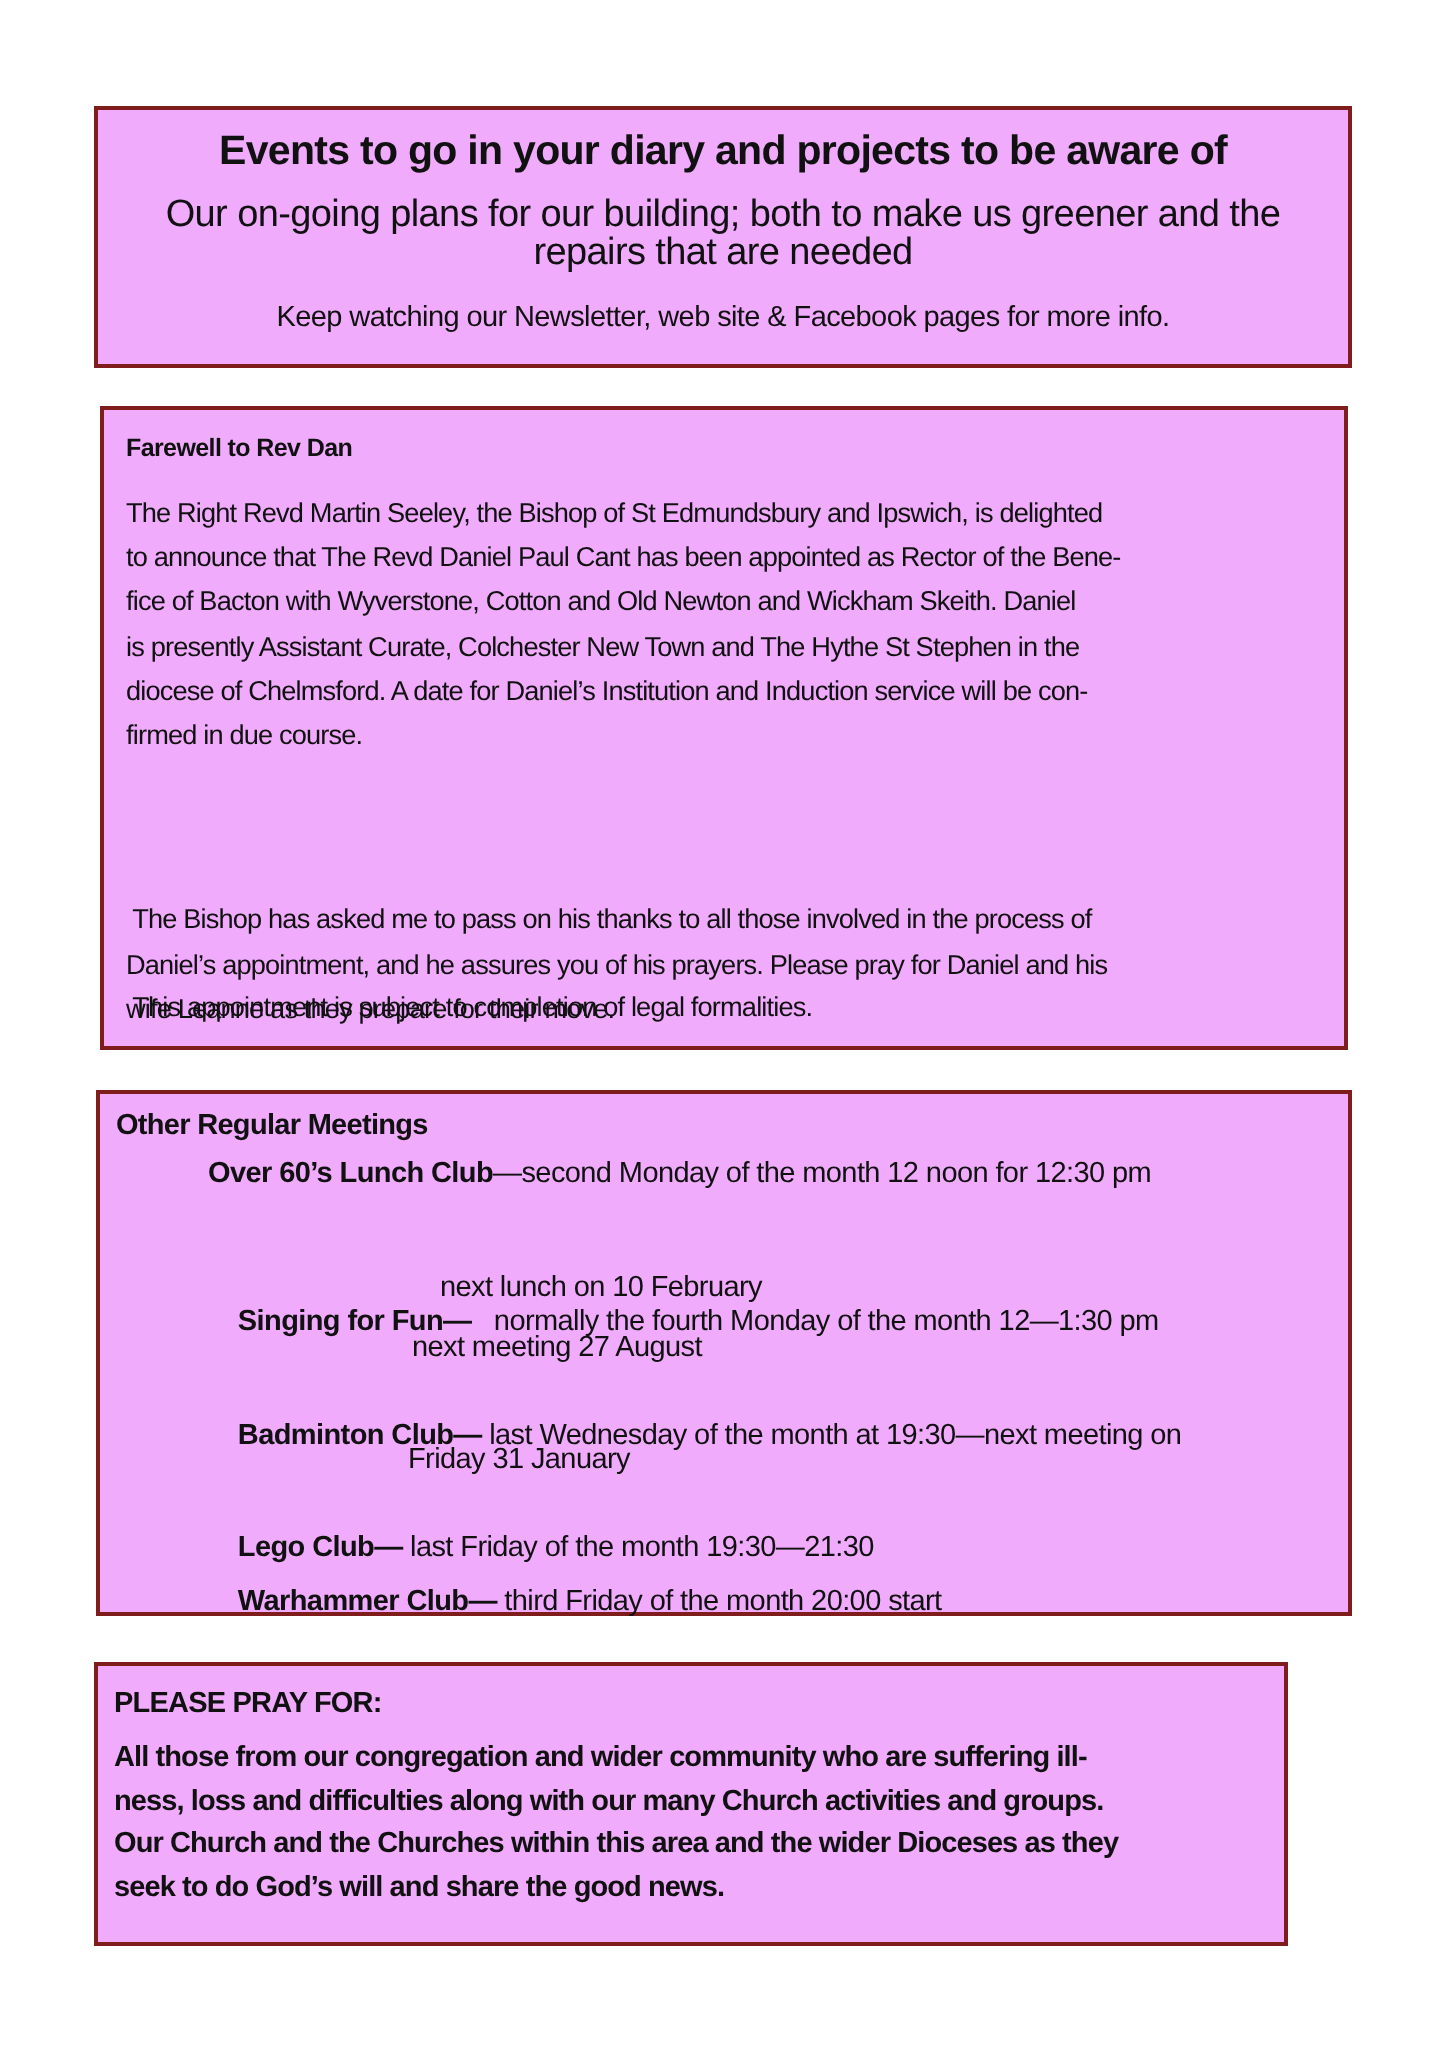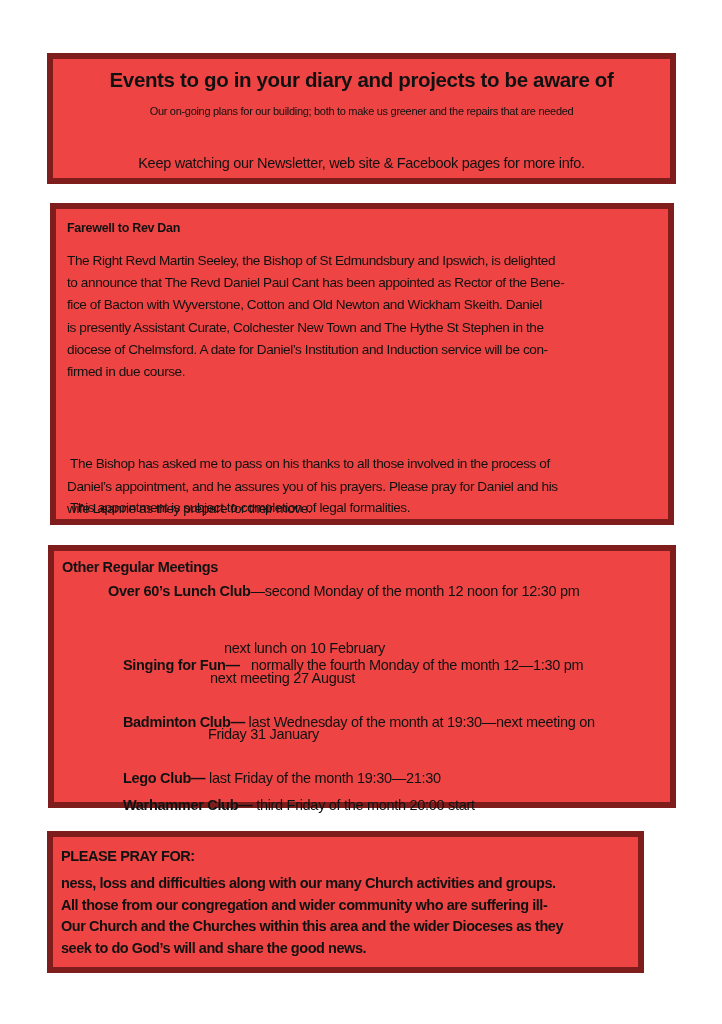--- a/index.html
+++ b/index.html
@@ -1,27 +1,27 @@
 <!DOCTYPE html>
 <html><head>
 <meta charset="utf-8">
 <style>
   html, body { margin: 0; padding: 0; }
   body {
     width: 722px; height: 1024px; background: #ffffff; position: relative;
     font-family: "Liberation Sans", sans-serif; color: #111111; overflow: hidden;
   }
   .box {
-    position: absolute; box-sizing: border-box; border: 6px solid #7f1d1d;
-    background: #ef4444;
+    position: absolute; box-sizing: border-box; border: 2px solid #7f1d1d;
+    background: #f0abfc;
   }
   
   #box-events { left: 47px; top: 53px; width: 629px; height: 131px; text-align: center; }
   #box-events .title { position: absolute; left: 0; right: 0; top: 9px; font-size: 20.5px; font-weight: bold; letter-spacing: -0.35px; white-space: nowrap; }
-  #box-events .sub { position: absolute; left: 0; right: 0; top: 43px; font-size: 11px; line-height: 19px; letter-spacing: -0.3px; padding: 0 6px; }
+  #box-events .sub { position: absolute; left: 0; right: 0; top: 43px; font-size: 19px; line-height: 19px; letter-spacing: -0.3px; padding: 0 6px; }
   #box-events .keep { position: absolute; left: 0; right: 0; top: 96px; font-size: 14.5px; letter-spacing: -0.3px; white-space: nowrap; }
 
   
   #box-farewell { left: 50px; top: 203px; width: 624px; height: 322px; }
   #box-farewell .heading { position: absolute; left: 11px; top: 12px; font-size: 12.5px; font-weight: bold; letter-spacing: -0.3px; }
   #box-farewell .para { position: absolute; left: 11px; right: 8px; font-size: 13.6px; line-height: 22.2px; letter-spacing: -0.42px; }
   #box-farewell .p1 { top: 41px; }
   #box-farewell .p2 { top: 200px; }
   #box-farewell .p3 { top: 288px; }
   .line { display: block; white-space: nowrap; }
@@ -86,18 +86,18 @@
   </div>
 
   <div class="mrow" style="top:230px; white-space:pre;">
     <span class="name">Warhammer Club—</span><span style="white-space:pre;"> third Friday of the month 20:00 start</span>
   </div>
 </div>
 
 <div class="box" id="box-pray">
   <div class="heading">PLEASE PRAY FOR:</div>
   <div class="body">
+    <span class="line">All those from our congregation and wider community who are suffering ill-</span>
     <span class="line">ness, loss and difficulties along with our many Church activities and groups.</span>
-    <span class="line">All those from our congregation and wider community who are suffering ill-</span>
     <span class="line">Our Church and the Churches within this area and the wider Dioceses as they</span>
     <span class="line">seek to do God’s will and share the good news.</span>
   </div>
 </div>
 
 </body></html>

